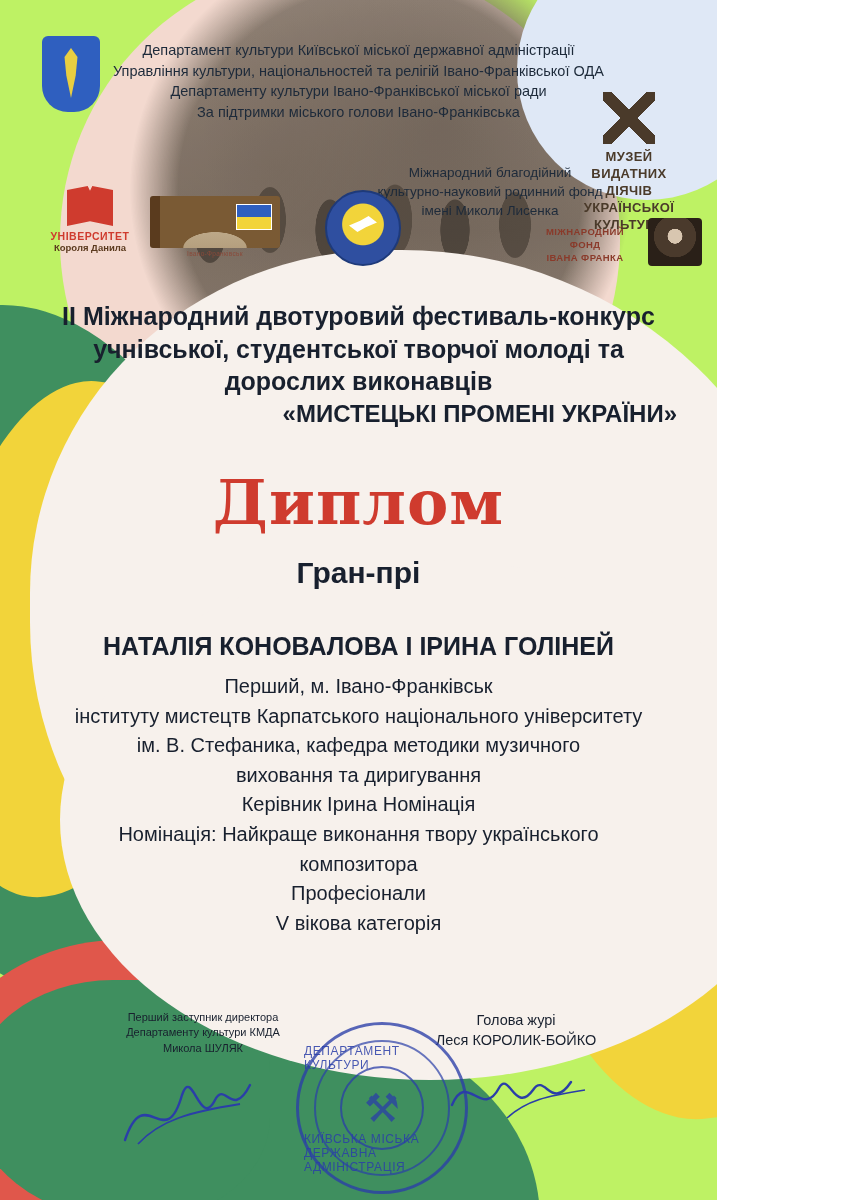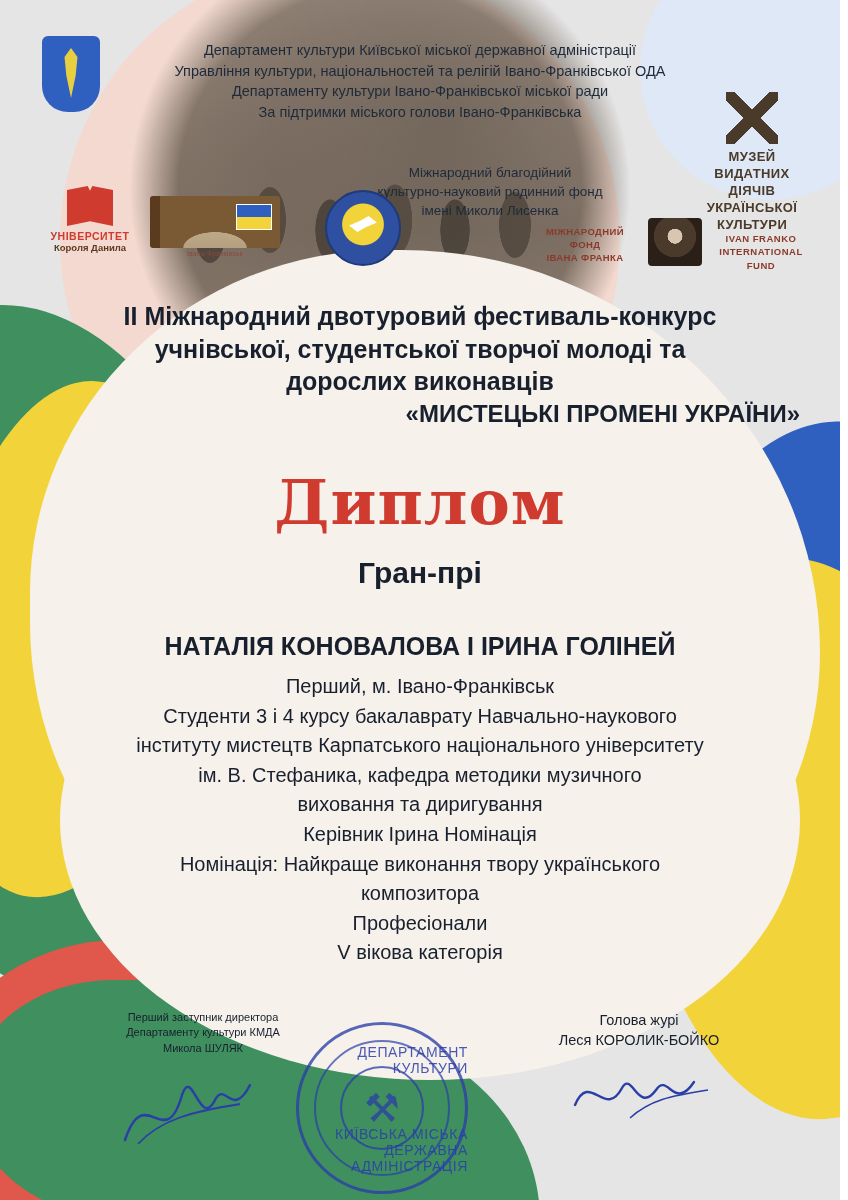--- a/index.html
+++ b/index.html
@@ -5,24 +5,24 @@
   html, body {
     margin: 0;
     padding: 0;
     background: #ffffff;
   }
   body {
     font-family: "Liberation Sans", sans-serif;
   }
   .page {
     position: relative;
-    width: 840px;
+    width: 717px;
     height: 1200px;
     overflow: hidden;
-    background: #e5e5e5;
+    background: #bef264;
   }
 
   
   .bg { position: absolute; inset: 0; overflow: hidden; }
   .blob { position: absolute; }
 
   .blob-peach {
     left: 60px; top: -40px; width: 560px; height: 560px;
     border-radius: 50%;
     background: #f3d9cf;
@@ -279,22 +279,22 @@
     opacity: .7;
   }
   .stamp .inner {
     position: absolute; inset: 44px;
     border: 2px solid #2a3ea8; border-radius: 50%;
     opacity: .75;
     display: flex; align-items: center; justify-content: center;
     color: #2a3ea8; font-size: 40px;
   }
   .stamp .arc-top, .stamp .arc-bottom {
-    position: absolute; left: 8px; right: 0; text-align: right;
-    font-size: 14px; color: #2a3ea8; letter-spacing: .6px; opacity: .85;
+    position: absolute; left: 8px; right: 0; text-align: left;
+    font-size: 12px; color: #2a3ea8; letter-spacing: .6px; opacity: .85;
   }
   .stamp .arc-top { top: 22px; }
   .stamp .arc-bottom { bottom: 20px; }
 </style>
 </head>
 <body>
 
 <div class="page">
 
   <div class="bg">
@@ -382,21 +382,20 @@
     </div>
 
     <div class="diploma">Диплом</div>
 
     <div class="prize">Гран-прі</div>
 
     <div class="laureate">НАТАЛІЯ КОНОВАЛОВА І ІРИНА ГОЛІНЕЙ</div>
 
     <div class="details">
       <div>Перший, м. Івано-Франківськ</div>
-      <div>Студенти 3 і 4 курсу бакалаврату Навчально-наукового</div>
       <div>інституту мистецтв Карпатського національного університету</div>
       <div>ім. В. Стефаника, кафедра методики музичного</div>
       <div>виховання та диригування</div>
       <div>Керівник Ірина Номінація</div>
       <div>Номінація: Найкраще виконання твору українського</div>
       <div>композитора</div>
       <div>Професіонали</div>
       <div>V вікова категорія</div>
     </div>
 

